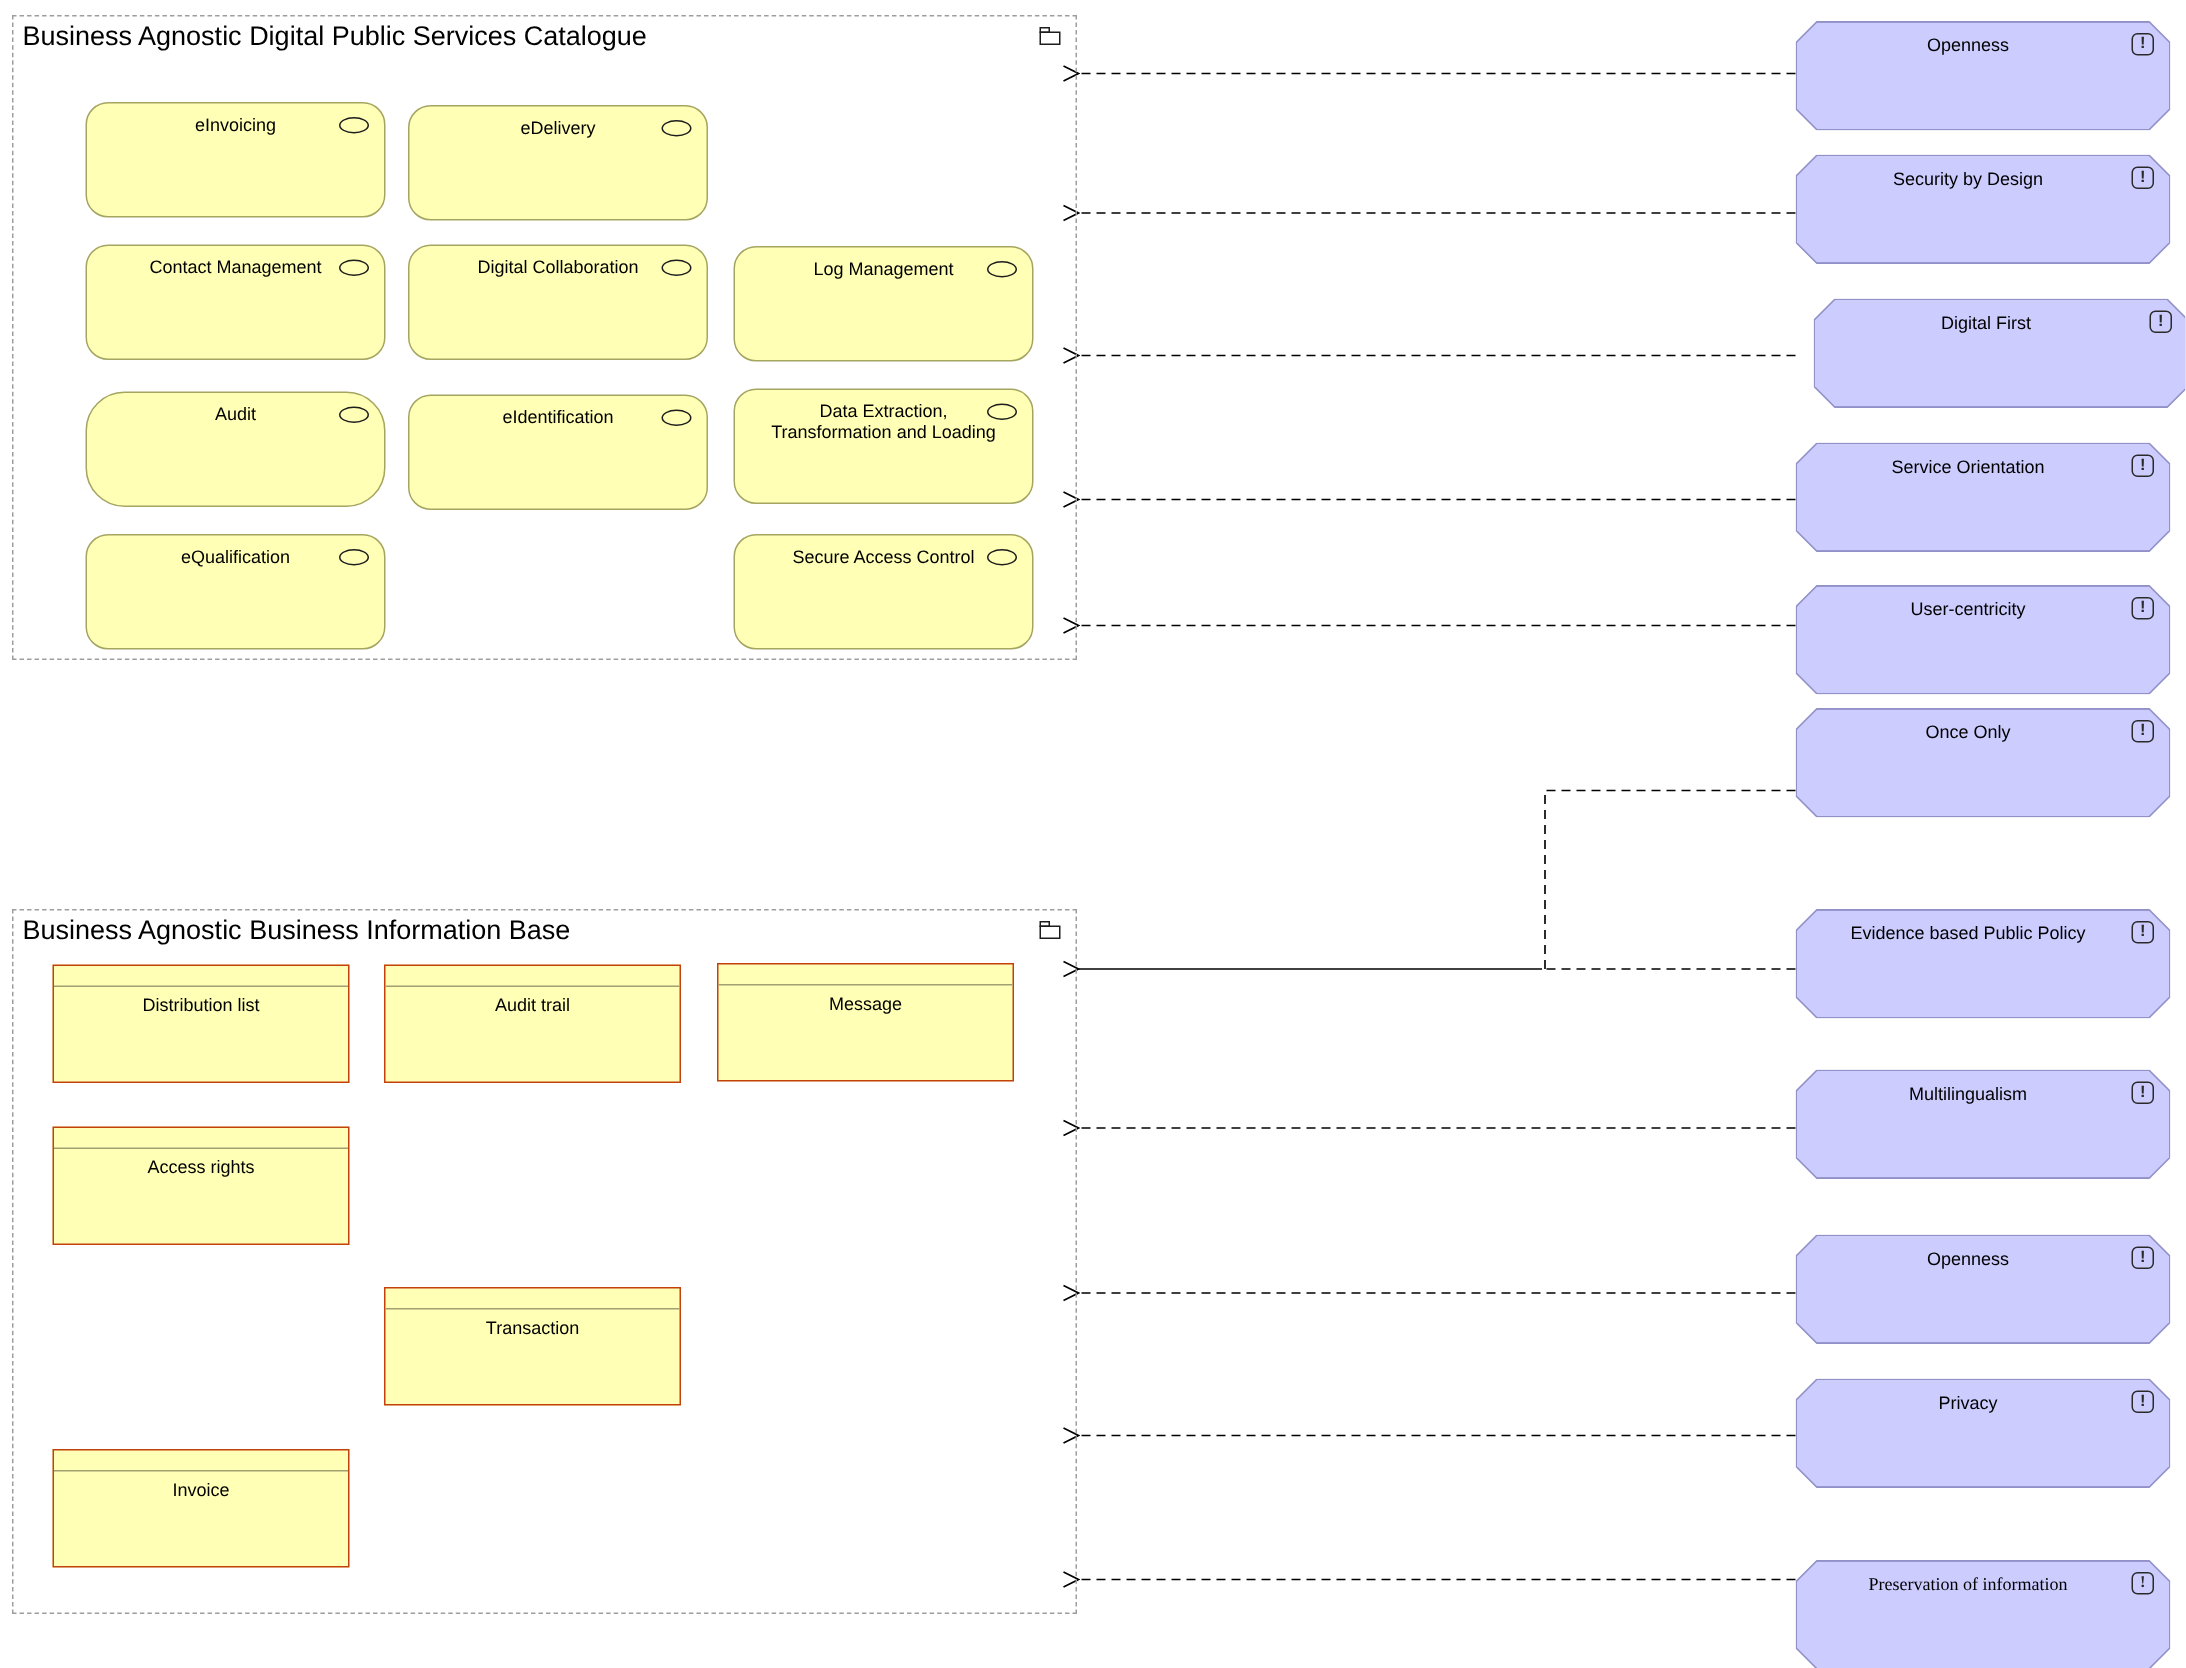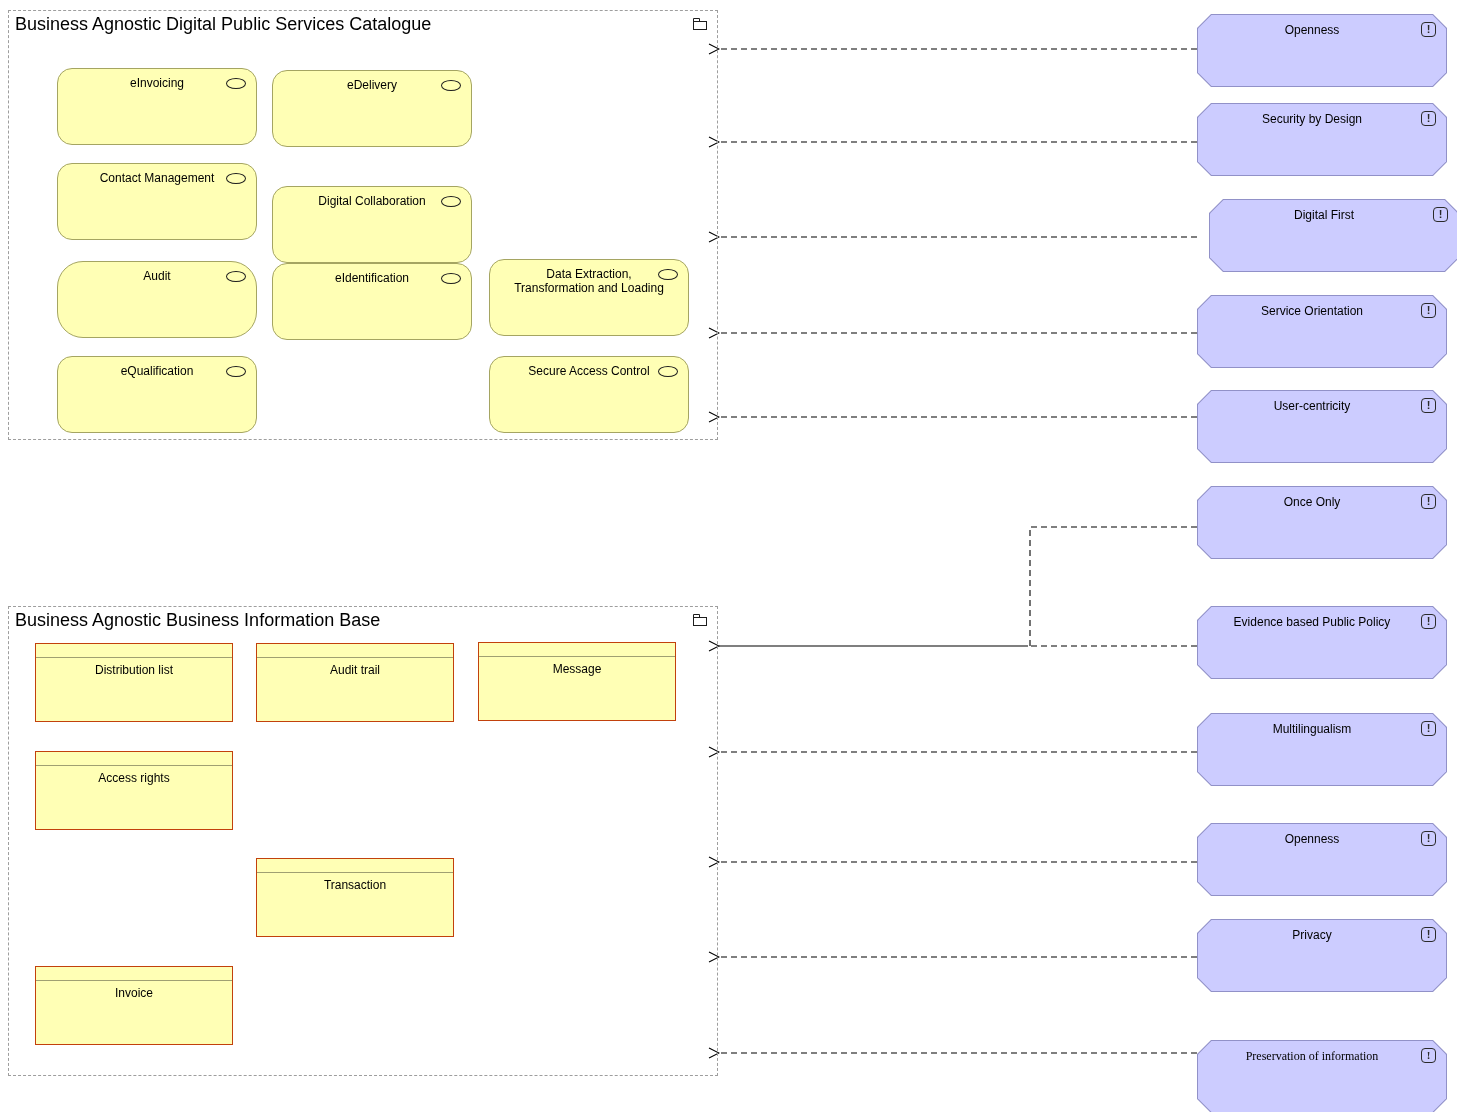--- a/index.html
+++ b/index.html
@@ -77,22 +77,26 @@
     <span class="oval-icon"></span>
   </div>
   <div class="service" style="left:272px;top:70px;">
     <span class="label">eDelivery</span>
     <span class="oval-icon"></span>
   </div>
   <div class="service" style="left:57px;top:163px;">
     <span class="label">Contact Management</span>
     <span class="oval-icon"></span>
   </div>
-  <div class="service" style="left:272px;top:163px;margin-top:23px;">
+  <div class="service" style="left:272px;top:163px;">
     <span class="label">Digital Collaboration</span>
+    <span class="oval-icon"></span>
+  </div>
+  <div class="service" style="left:489px;top:164px;">
+    <span class="label">Log Management</span>
     <span class="oval-icon"></span>
   </div>
   <div class="service" style="left:57px;top:261px;border-radius:26px;">
     <span class="label">Audit</span>
     <span class="oval-icon"></span>
   </div>
   <div class="service" style="left:272px;top:263px;">
     <span class="label">eIdentification</span>
     <span class="oval-icon"></span>
   </div>
@@ -166,21 +170,21 @@
     <div class="shape-fill"></div>
     <span class="label">Service Orientation</span>
     <span class="excl-icon">!</span>
   </div>
   <div class="principle" style="left:1197px;top:390px;border-radius:32px;">
     <div class="shape-border"></div>
     <div class="shape-fill"></div>
     <span class="label">User-centricity</span>
     <span class="excl-icon">!</span>
   </div>
-  <div class="principle" style="left:1197px;top:486px;">
+  <div class="principle" style="left:1197px;top:472px;">
     <div class="shape-border"></div>
     <div class="shape-fill"></div>
     <span class="label">Once Only</span>
     <span class="excl-icon">!</span>
   </div>
   <div class="principle" style="left:1197px;top:606px;">
     <div class="shape-border"></div>
     <div class="shape-fill"></div>
     <span class="label">Evidence based Public Policy</span>
     <span class="excl-icon">!</span>

